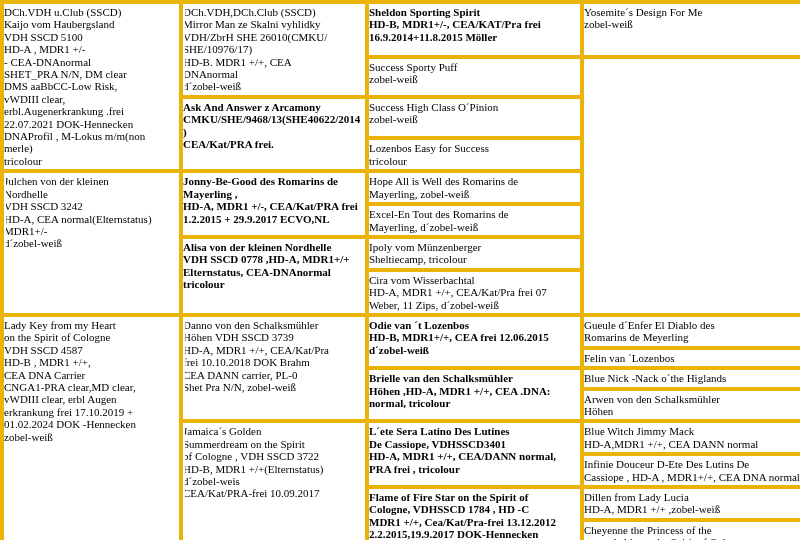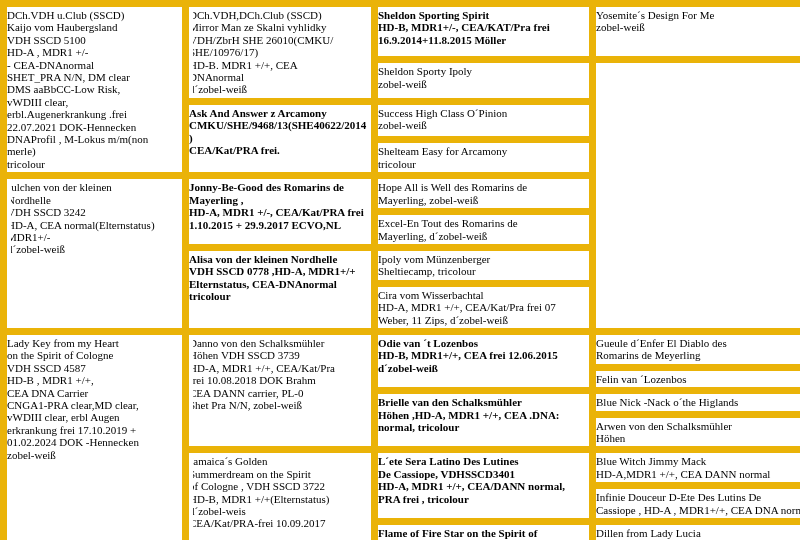--- a/index.html
+++ b/index.html
@@ -18,21 +18,21 @@
     overflow: hidden;
     background: #ffffff;
   }
   table.pedigree {
     width: 800px;
     height: 540px;
     border-collapse: collapse;
     table-layout: fixed;
   }
   table.pedigree td {
-    border: 7px solid #eab308;
+    border: 4px solid #eab308;
     vertical-align: top;
     padding: 2px 3px 2px 0;
     font-size: 11px;
     line-height: 12.4px;
     font-family: "Liberation Serif", serif;
     color: #000000;
     overflow: hidden;
   }
   td.col1 { width: 172px; }
   td.col2 { width: 179px; border-radius: 9px; }
@@ -83,56 +83,56 @@
 HD-B, MDR1+/-, CEA/KAT/Pra frei
 16.9.2014+11.8.2015 Möller</div>
         </td>
         <td class="col4">
           <div class="cell-text">Yosemite´s Design For Me
 zobel-weiß</div>
         </td>
       </tr>
       <tr>
         <td class="col4">
-          <div class="cell-text">Sheldon Sporty Ipoly
+          <div class="cell-text">Success Sporty Puff
 zobel-weiß</div>
         </td>
       </tr>
       <tr>
         <td class="col3" rowspan="2">
           <div class="cell-text">Ask And Answer z Arcamony
 CMKU/SHE/9468/13(SHE40622/2014)
 CEA/Kat/PRA frei.</div>
         </td>
         <td class="col4">
           <div class="cell-text">Success High Class O´Pinion
 zobel-weiß</div>
         </td>
       </tr>
       <tr>
         <td class="col4">
-          <div class="cell-text">Shelteam Easy for Arcamony
+          <div class="cell-text">Lozenbos Easy for Success
 tricolour</div>
         </td>
       </tr>
 
       <tr>
         <td class="col2" rowspan="4">
           <div class="cell-text">Julchen von der kleinen
 Nordhelle
 VDH SSCD 3242
 HD-A, CEA normal(Elternstatus)
 MDR1+/-
 d´zobel-weiß</div>
         </td>
         <td class="col3" rowspan="2">
           <div class="cell-text">Jonny-Be-Good des Romarins de
 Mayerling ,
 HD-A, MDR1 +/-, CEA/Kat/PRA frei
-1.10.2015 + 29.9.2017 ECVO,NL</div>
+1.2.2015 + 29.9.2017 ECVO,NL</div>
         </td>
         <td class="col4">
           <div class="cell-text">Hope All is Well des Romarins de
 Mayerling,  zobel-weiß</div>
         </td>
       </tr>
       <tr>
         <td class="col4">
           <div class="cell-text">Excel-En Tout des Romarins de
 Mayerling, d´zobel-weiß</div>
@@ -168,21 +168,21 @@
 CNGA1-PRA clear,MD clear,
 vWDIII clear, erbl Augen
 erkrankung frei 17.10.2019 +
 01.02.2024 DOK -Hennecken
 zobel-weiß</div>
         </td>
         <td class="col2" rowspan="4">
           <div class="cell-text">Danno von den Schalksmühler
 Höhen VDH SSCD 3739
 HD-A, MDR1 +/+, CEA/Kat/Pra
-frei  10.08.2018 DOK Brahm
+frei  10.10.2018 DOK Brahm
 CEA DANN carrier, PL-0
 Shet Pra N/N, zobel-weiß</div>
         </td>
         <td class="col3" rowspan="2">
           <div class="cell-text">Odie van ´t Lozenbos
 HD-B, MDR1+/+, CEA frei 12.06.2015
 d´zobel-weiß</div>
         </td>
         <td class="col4">
           <div class="cell-text">Gueule d´Enfer El Diablo des

